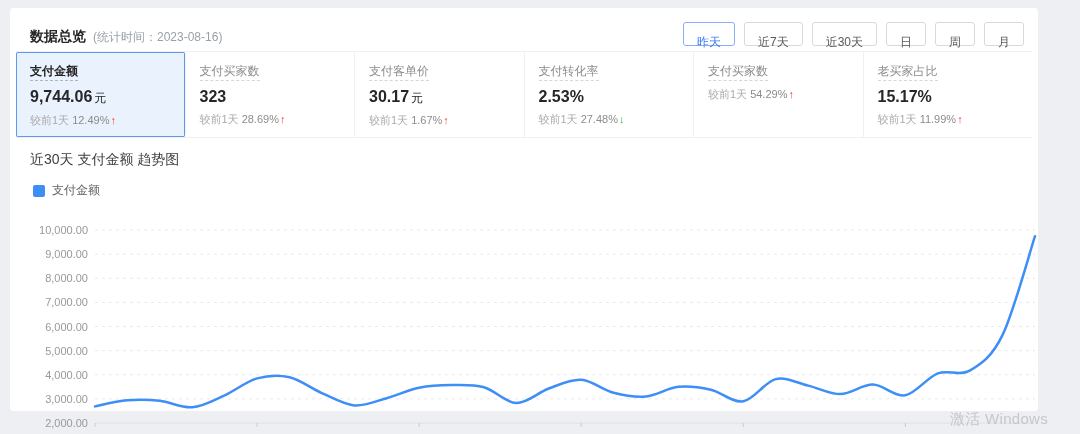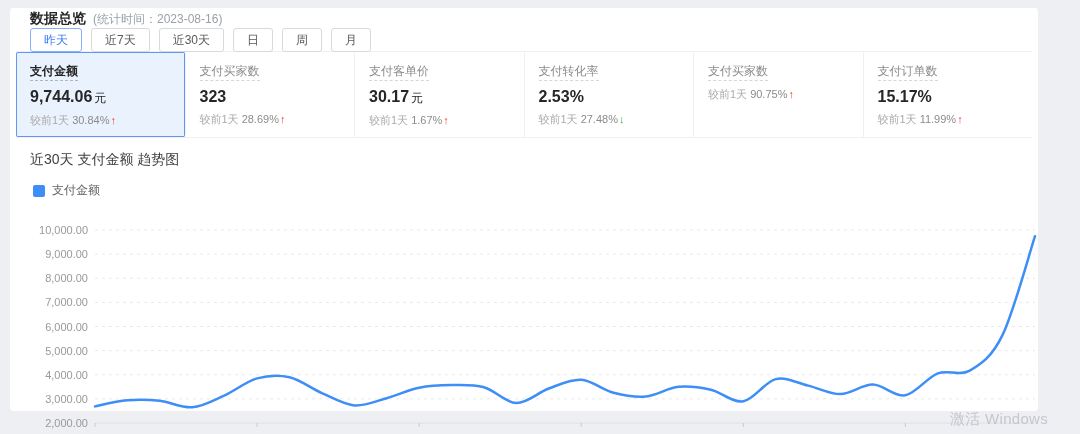--- a/index.html
+++ b/index.html
@@ -7,27 +7,27 @@
     width:1080px;height:434px;position:relative;overflow:hidden;
     background:#edeff3;
     font-family:"Liberation Sans","DejaVu Sans",sans-serif;
     -webkit-font-smoothing:antialiased;
   }
   .panel{
     position:absolute;left:10px;top:8px;width:1028px;height:403px;
     background:#ffffff;border-radius:3px;
   }
   
-  .panel-header{display:flex;align-items:flex-start;justify-content:space-between;height:36px;padding:2px 14px 0 20px;flex-direction:column;}
+  .panel-header{display:flex;align-items:flex-end;justify-content:space-between;height:36px;padding:2px 14px 0 20px;}
   .header-left{display:flex;align-items:baseline;gap:7px;}
   .page-title{font-size:14px;font-weight:700;color:#262626;}
   .stat-time{font-size:12px;color:#9aa0a6;}
   .range-buttons{display:flex;gap:9px;}
   .range-btn{
-    font-family:inherit;font-size:12px;line-height:22px;height:24px;padding:0 13px;
+    font-family:inherit;font-size:12px;line-height:22px;height:24px;padding:8px 13px;
     background:#fff;border:1px solid #d9d9d9;border-radius:3px;color:#595959;cursor:pointer;
   }
   .range-btn.active{color:#3c7df8;border-color:#8aaef9;}
   
   .metric-cards{display:flex;margin:5px 6px 0 6px;border-top:1px solid #f0f0f0;border-bottom:1px solid #f0f0f0;}
   .card{flex:1;padding:9px 6px 9px 14px;cursor:pointer;background:#fff;border-right:1px solid #f0f0f0;min-width:0;}
   .card:last-child{border-right:none;}
   .card.active{background:#eaf2fe;box-shadow:inset 0 0 0 1px #5e97f6;border-radius:2px;}
   .card-title{font-size:12px;line-height:1;color:#8c8c8c;display:inline-block;border-bottom:1px dashed #d6d6d6;padding-bottom:3px;white-space:nowrap;}
   .card.active .card-title{color:#262626;font-weight:700;border-bottom-color:#b5b5b5;}
@@ -62,26 +62,26 @@
         <button class="range-btn active">昨天</button>
         <button class="range-btn">近7天</button>
         <button class="range-btn">近30天</button>
         <button class="range-btn">日</button>
         <button class="range-btn">周</button>
         <button class="range-btn">月</button>
       </div>
   </div>
 
   <div class="metric-cards">
-      <div class="card active"><span class="card-title">支付金额</span><div class="card-value">9,744.06<span class="card-unit">元</span></div><div class="card-compare"><span>较前1天</span><span class="card-change">30.84%</span><span class="arrow up">↑</span></div></div>
+      <div class="card active"><span class="card-title">支付金额</span><div class="card-value">9,744.06<span class="card-unit">元</span></div><div class="card-compare"><span>较前1天</span><span class="card-change">12.49%</span><span class="arrow up">↑</span></div></div>
       <div class="card"><span class="card-title">支付买家数</span><div class="card-value">323</div><div class="card-compare"><span>较前1天</span><span class="card-change">28.69%</span><span class="arrow up">↑</span></div></div>
       <div class="card"><span class="card-title">支付客单价</span><div class="card-value">30.17<span class="card-unit">元</span></div><div class="card-compare"><span>较前1天</span><span class="card-change">1.67%</span><span class="arrow up">↑</span></div></div>
       <div class="card"><span class="card-title">支付转化率</span><div class="card-value">2.53%</div><div class="card-compare"><span>较前1天</span><span class="card-change">27.48%</span><span class="arrow down">↓</span></div></div>
-      <div class="card"><span class="card-title">支付买家数</span><div class="card-compare"><span>较前1天</span><span class="card-change">90.75%</span><span class="arrow up">↑</span></div></div>
-      <div class="card"><span class="card-title">支付订单数</span><div class="card-value">15.17%</div><div class="card-compare"><span>较前1天</span><span class="card-change">11.99%</span><span class="arrow up">↑</span></div></div>
+      <div class="card"><span class="card-title">支付买家数</span><div class="card-compare"><span>较前1天</span><span class="card-change">54.29%</span><span class="arrow up">↑</span></div></div>
+      <div class="card"><span class="card-title">老买家占比</span><div class="card-value">15.17%</div><div class="card-compare"><span>较前1天</span><span class="card-change">11.99%</span><span class="arrow up">↑</span></div></div>
     </div>
 
   <div class="chart-section">
     <div class="chart-title">近30天 支付金额 趋势图</div>
     <div class="legend">
       <span class="legend-swatch"></span>
       <span class="legend-label">支付金额</span>
     </div>
     <div class="chart-canvas-wrap" id="chart"><svg width="1008" height="240" viewBox="0 0 1008 240">
           <line x1="65" y1="217" x2="1005" y2="217" stroke="#e0e0e0" stroke-width="1"></line>

